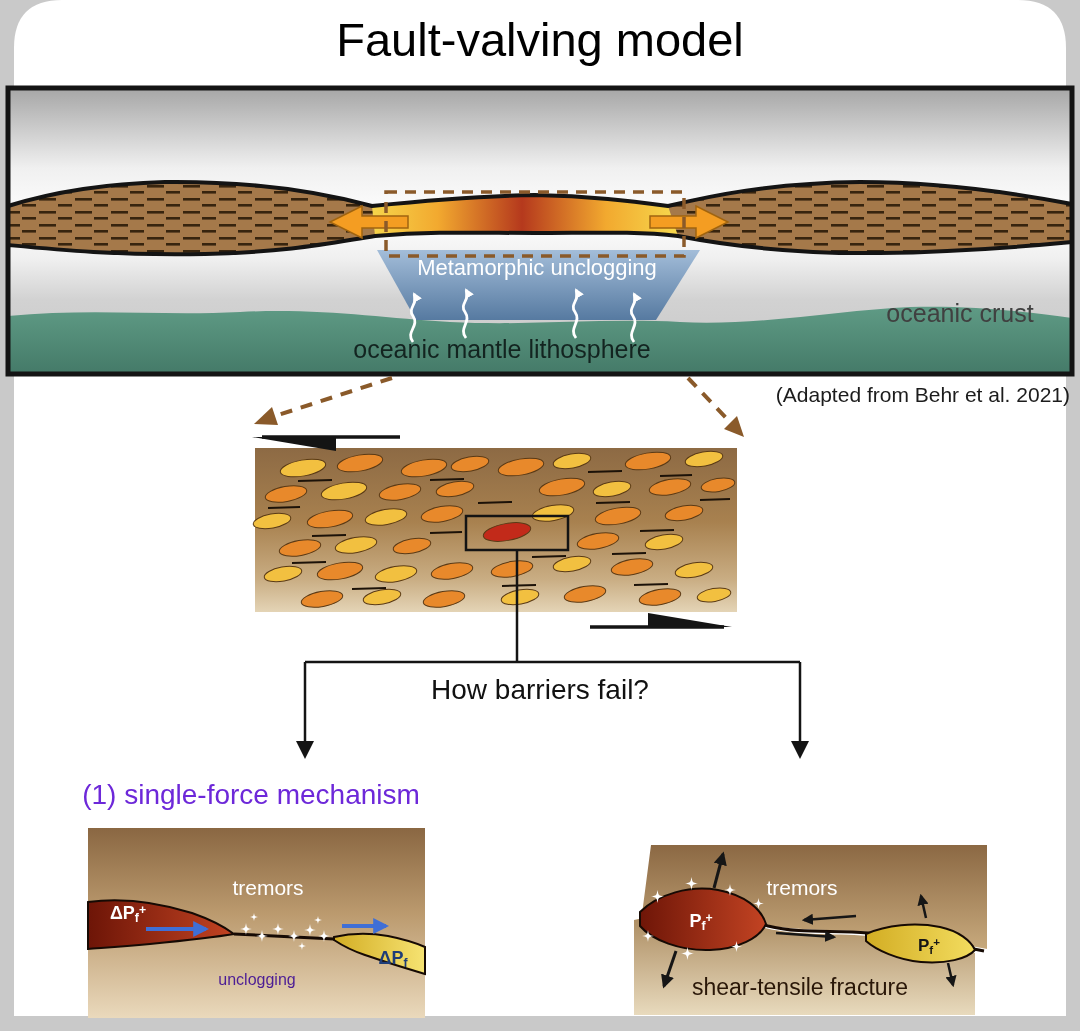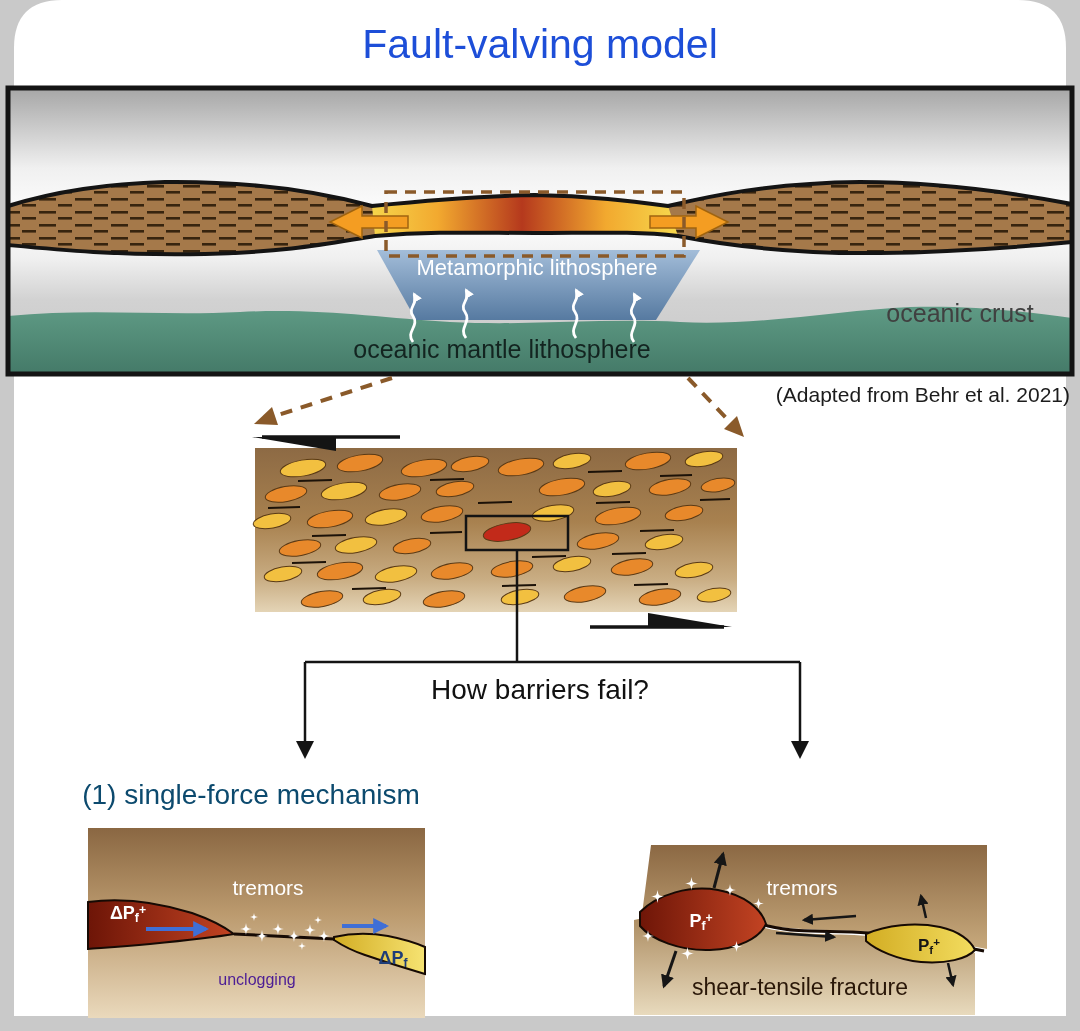--- a/index.html
+++ b/index.html
@@ -254,31 +254,31 @@
       <use href="#star4" x="685" y="877" width="13" height="13"></use>
       <use href="#star4" x="724" y="884" width="12" height="12"></use>
       <use href="#star4" x="753" y="898" width="11" height="11"></use>
       <use href="#star4" x="642" y="930" width="12" height="12"></use>
       <use href="#star4" x="681" y="947" width="13" height="13"></use>
       <use href="#star4" x="731" y="941" width="11" height="11"></use>
     </g>
   </g>
 </svg>
 
-<div class="txt center" style="left:540px;top:22px;font-size:41px;color:#1d4ed8;">Fault-valving model</div>
-
-<div class="txt center white" style="left:537px;top:256px;font-size:22px;">Metamorphic lithosphere</div>
+<div class="txt center" style="left:540px;top:14px;font-size:47px;color:#000000;">Fault-valving model</div>
+
+<div class="txt center white" style="left:537px;top:256px;font-size:22px;">Metamorphic unclogging</div>
 <div class="txt center" style="left:960px;top:299px;font-size:25px;color:#404040;">oceanic crust</div>
 <div class="txt center" style="left:502px;top:335px;font-size:25px;color:#132420;">oceanic mantle lithosphere</div>
 
 <div class="txt right" style="right:10px;top:383px;font-size:21px;color:#1c1c1c;">(Adapted from Behr et al. 2021)</div>
 
 <div class="txt center" style="left:540px;top:674px;font-size:28px;color:#111;">How barriers fail?</div>
 
-<div class="txt center" style="left:251px;top:779px;font-size:28px;color:#0c4a6e;">(1) single-force mechanism</div>
+<div class="txt center" style="left:251px;top:779px;font-size:28px;color:#6d28d9;">(1) single-force mechanism</div>
 
 <div class="txt center white" style="left:268px;top:876px;font-size:21px;">tremors</div>
 <div class="txt center" style="left:257px;top:971px;font-size:16px;color:#4c1d95;">unclogging</div>
 
 <div class="txt center white bold" style="left:128px;top:903px;font-size:18px;text-align:center;"><span>ΔP</span><sub>f</sub><sup>+</sup></div>
 <div class="txt center bold" style="left:393px;top:948px;font-size:18px;color:#1d3c78;"><span>ΔP</span><sub>f</sub><sup></sup></div>
 
 <div class="txt center white" style="left:802px;top:876px;font-size:21px;">tremors</div>
 <div class="txt center" style="left:800px;top:975px;font-size:23px;color:#2a1708;">shear-tensile fracture</div>
 

